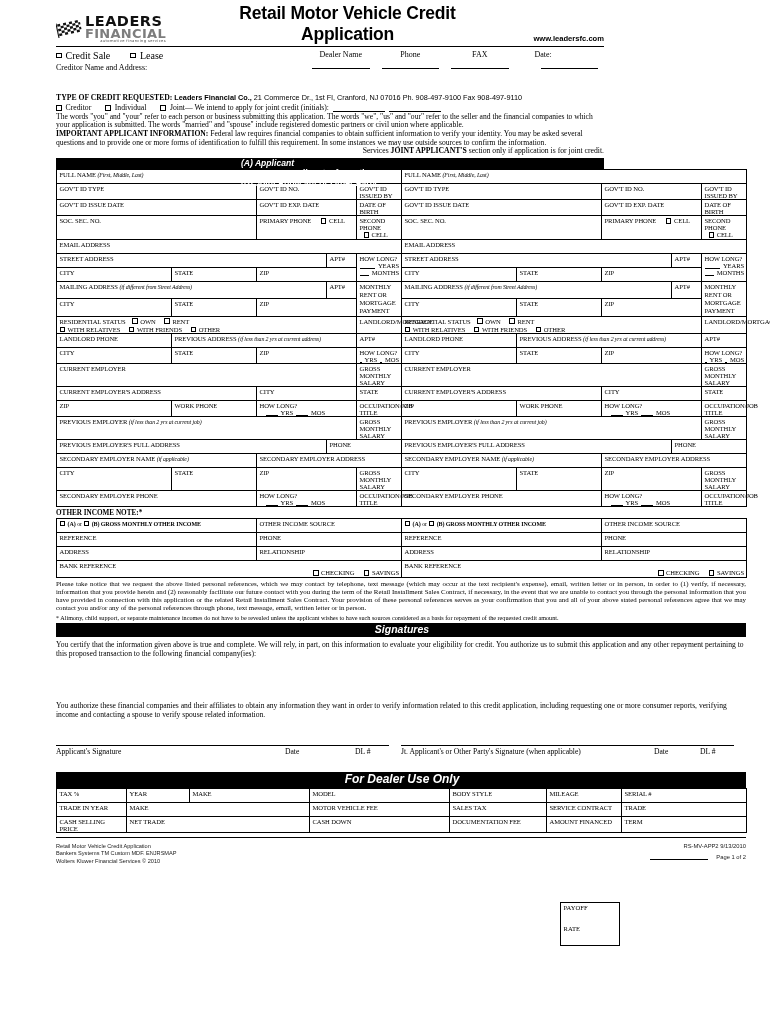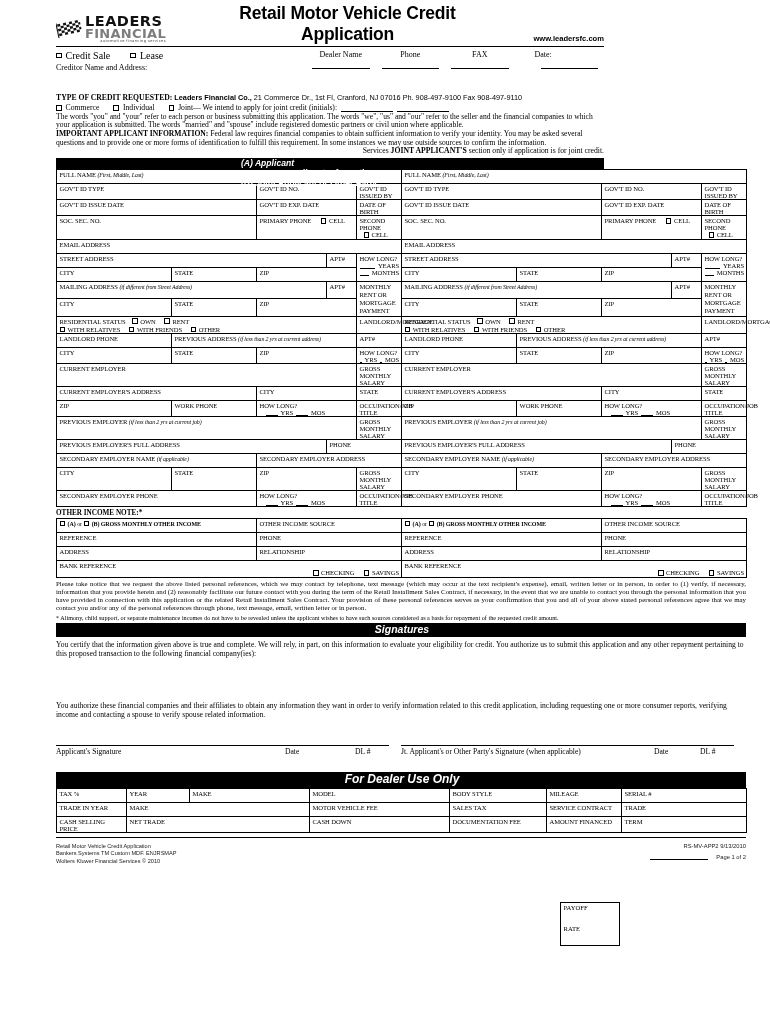--- a/index.html
+++ b/index.html
@@ -179,21 +179,21 @@
   </div>
 
   <div class="intro">
     <div class="credit-line">
       <b>TYPE OF CREDIT REQUESTED:</b>
       <span class="ad"><b>Leaders Financial Co.,</b>
       <span>21 Commerce Dr., 1st Fl, Cranford, NJ 07016  Ph. 908-497-9100  Fax 908-497-9110</span></span>
     </div>
     <div class="joint-line">
       <span class="cb"></span>
-      <span>Commerce</span>
+      <span>Creditor</span>
       <span style="width:6px"></span>
       <span class="cb"></span>
       <span>Individual</span>
       <span style="width:6px"></span>
       <span class="cb"></span>
       <span>Joint— We intend to apply for joint credit (initials):</span>
       <span class="initline"></span>
       <span class="initline"></span>
     </div>
     <div>The words "you" and "your" refer to each person or business submitting this application. The words "we", "us" and "our" refer to the seller and the financial companies to which your application is submitted. The words "married" and "spouse" include registered domestic partners or civil union where applicable.</div>

